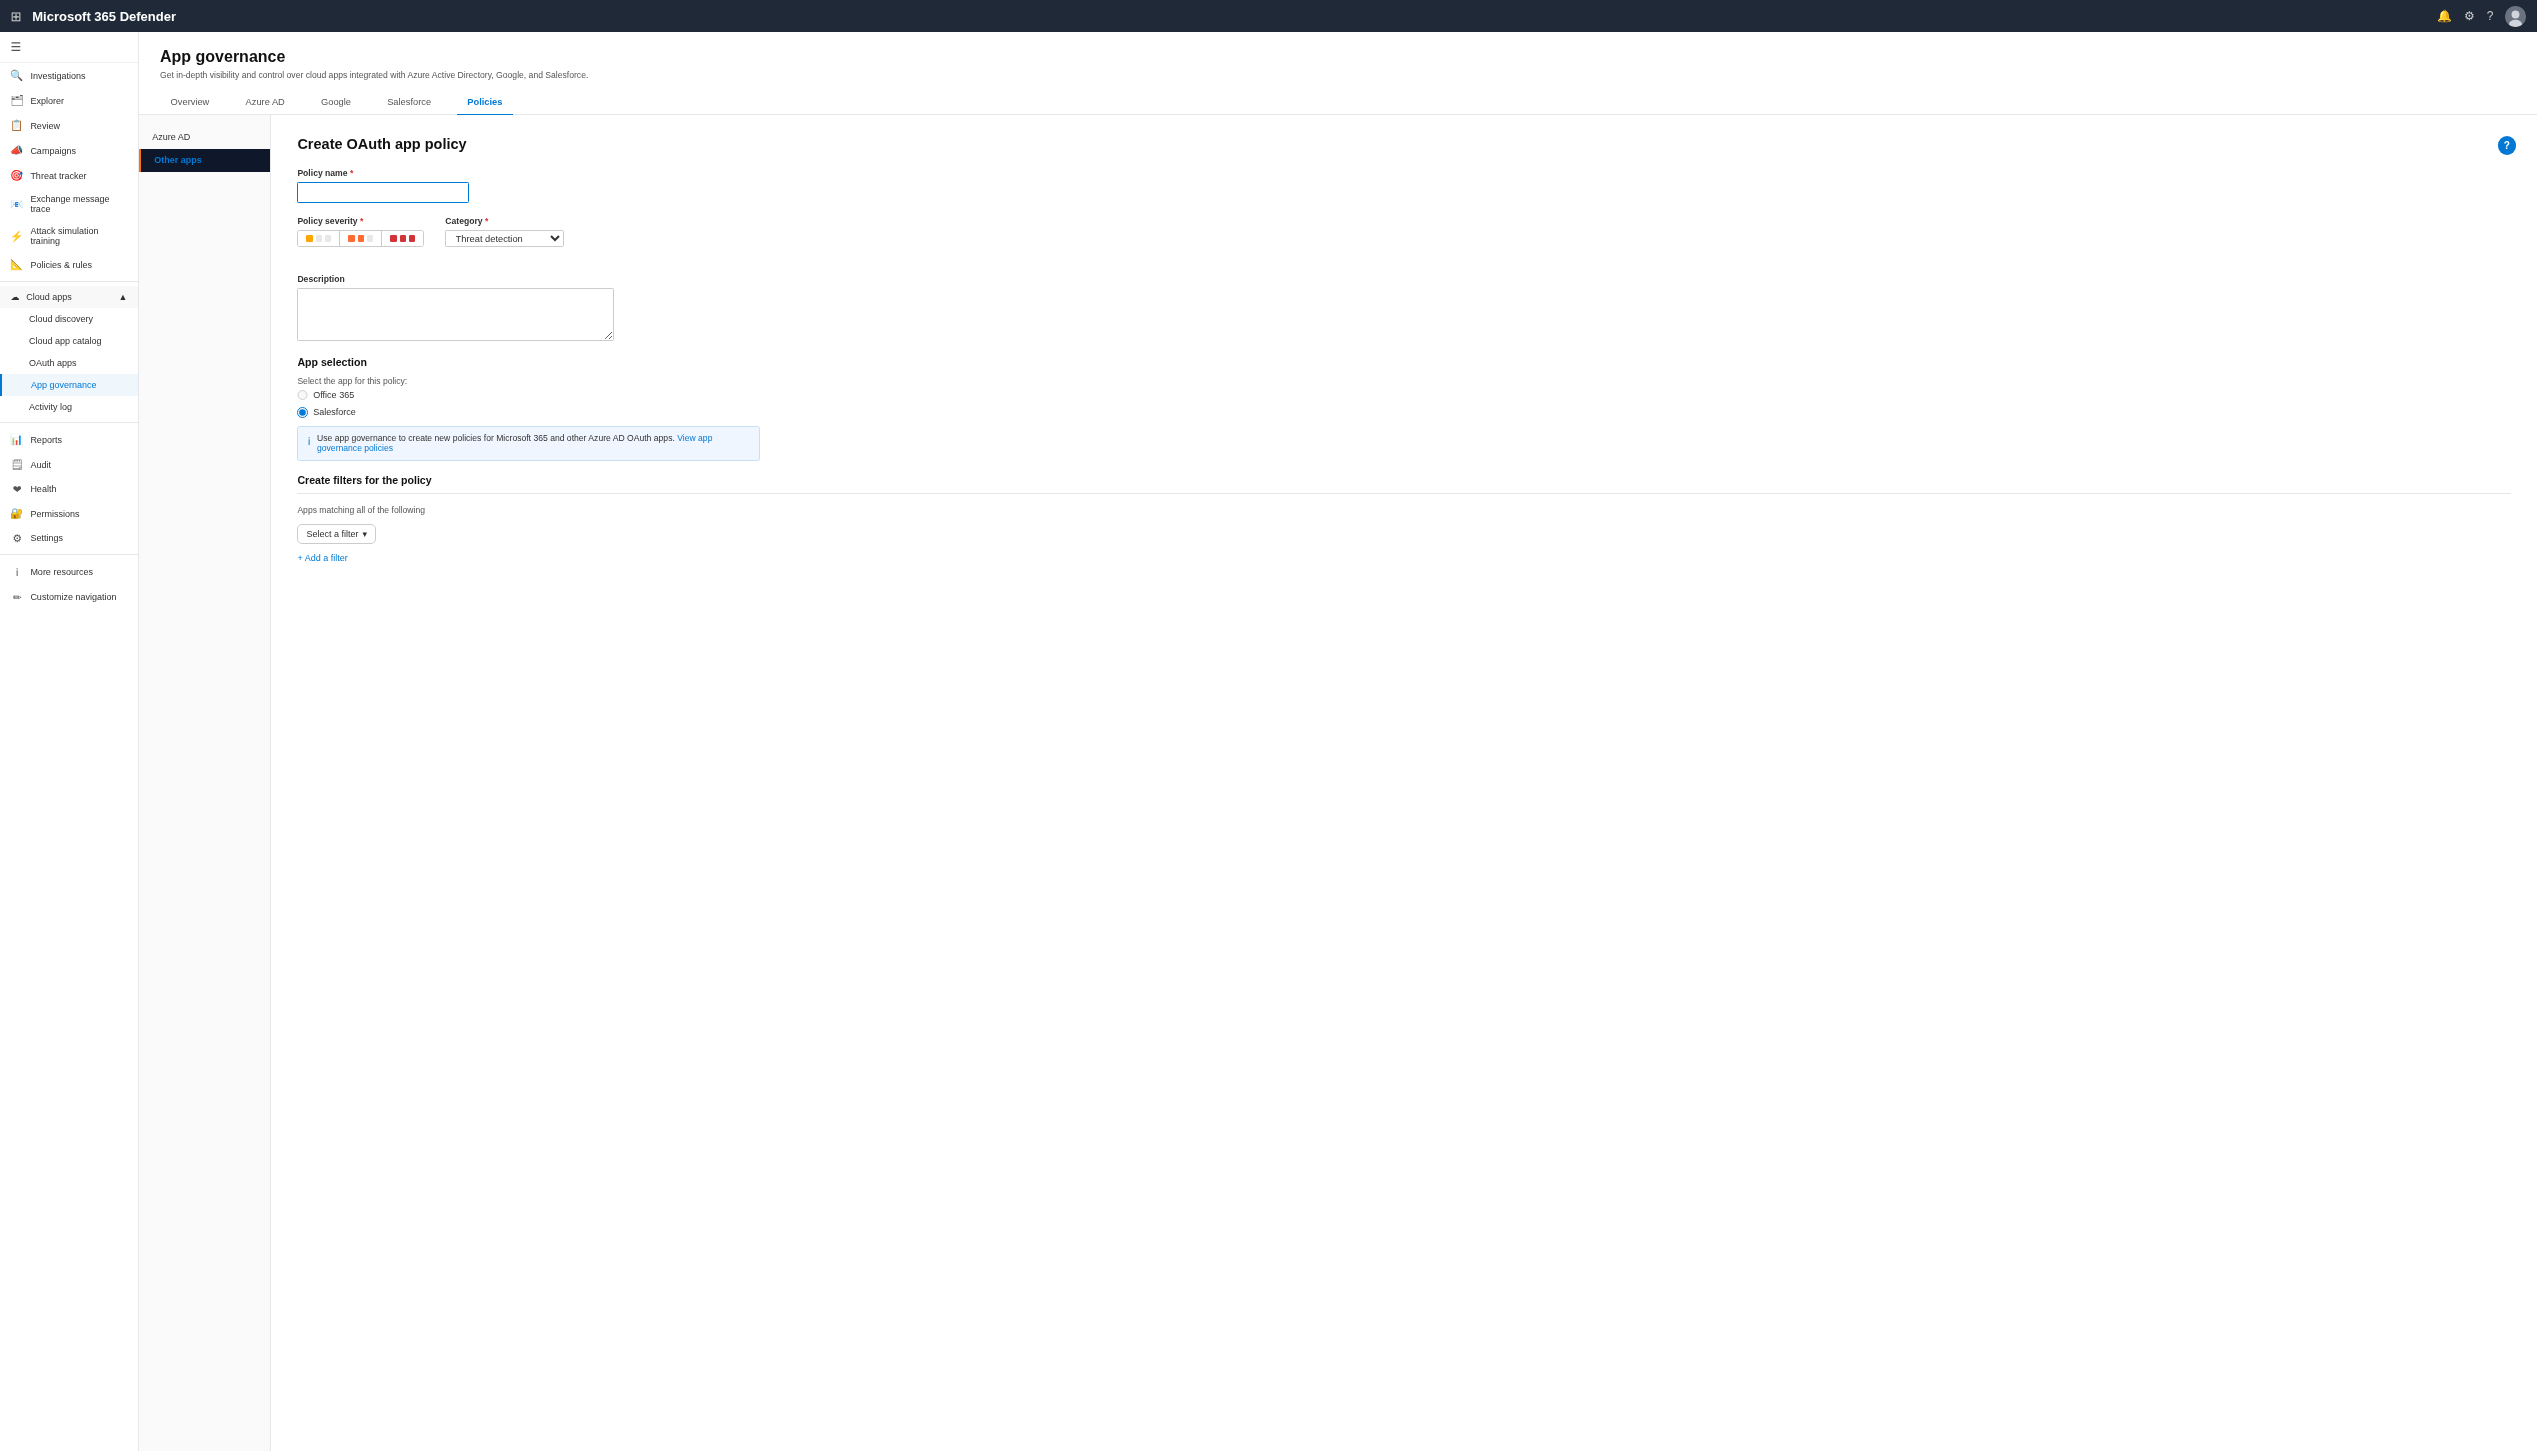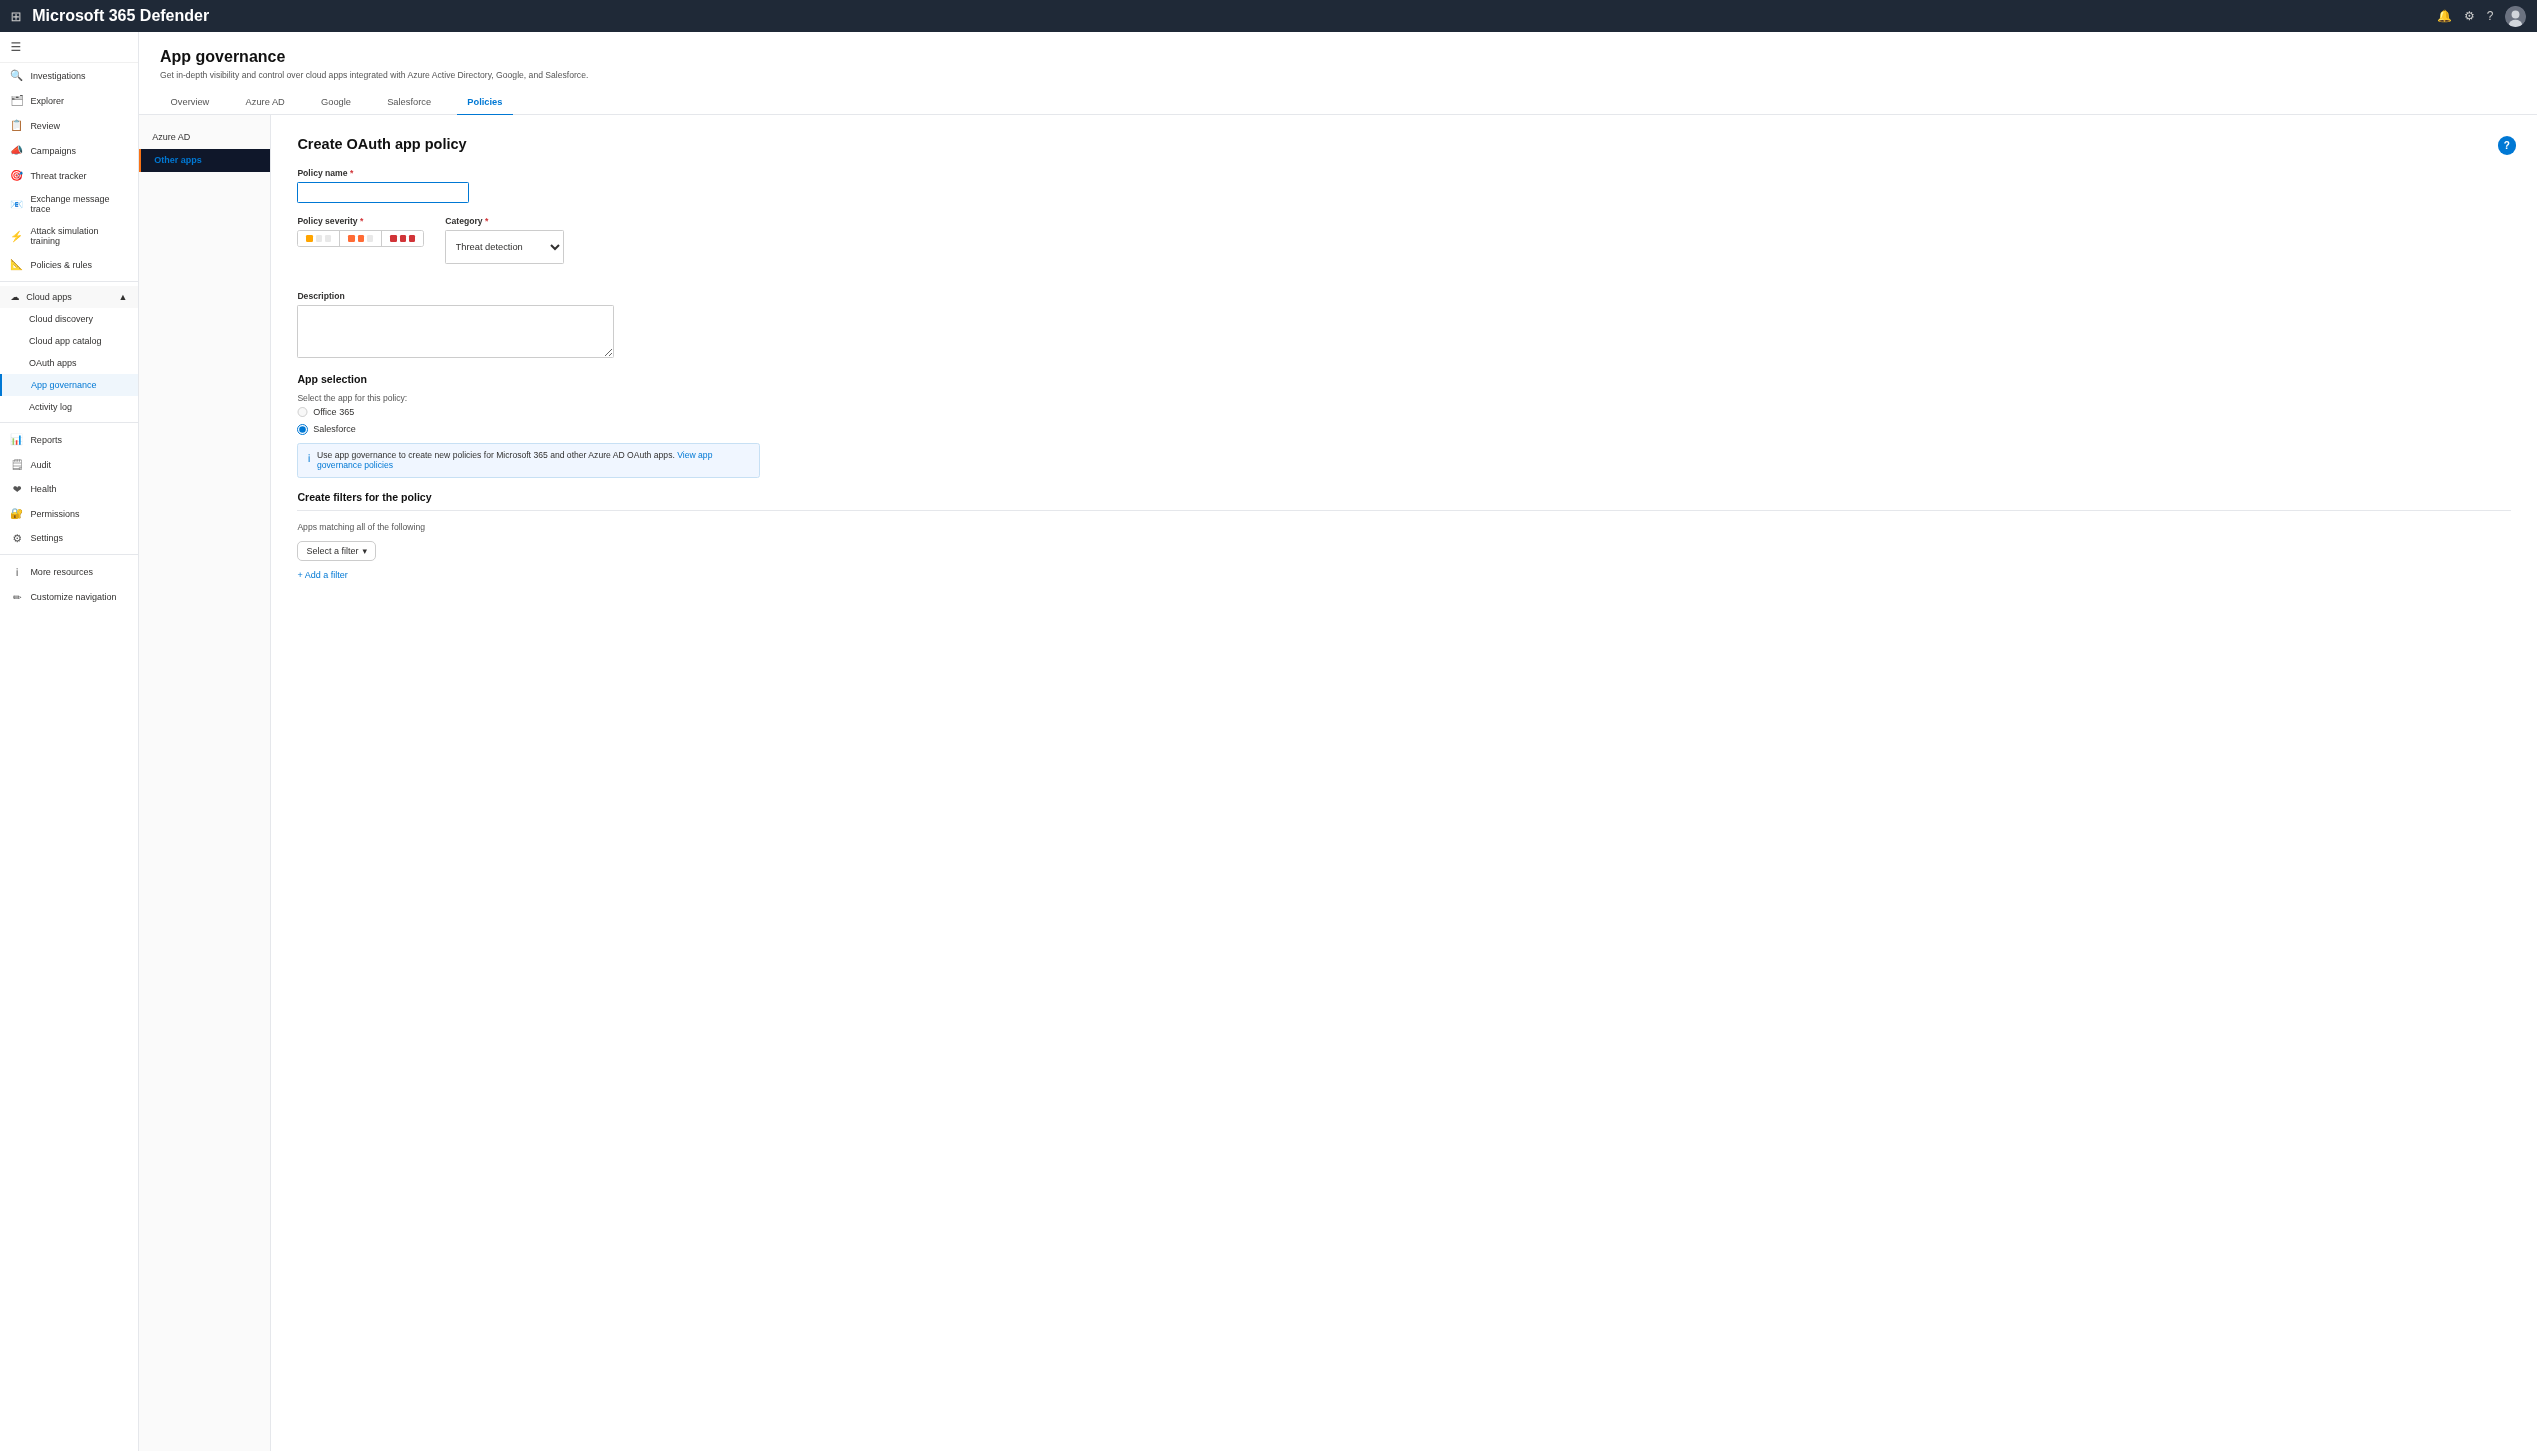--- a/index.html
+++ b/index.html
@@ -16,21 +16,21 @@
       flex-shrink: 0;
       z-index: 100;
     }
     .topbar-waffle {
       font-size: 13.2px;
       margin-right: 10.6px;
       cursor: pointer;
       color: #ccc;
     }
     .topbar-title {
-      font-size: 16px;
+      font-size: 13px;
       font-weight: 600;
       color: #fff;
       flex: 1;
     }
     .topbar-icons {
       display: flex;
       align-items: center;
       gap: 12px;
     }
     .topbar-icons span {
@@ -268,21 +268,21 @@
     .sev-dot { width: 6.6px; height: 6.6px; border-radius: 1.3px; display: inline-block; }
     .sev-low { background: #ffa500; }
     .sev-low2 { background: #e8e8e8; }
     .sev-med { background: #ff6b35; }
     .sev-med2 { background: #e8e8e8; }
     .sev-high { background: #d13438; }
     .sev-high2 { background: #d13438; }
 
     
     .form-select {
-      height: 34px;
+      height: 17px;
       min-width: 119px;
       border: 0.7px solid #ccc;
       border-radius: 1.3px;
       padding: 0 5.3px;
       font-size: 9.3px;
       background: #fff;
       color: #323130;
       cursor: pointer;
       appearance: auto;
     }

